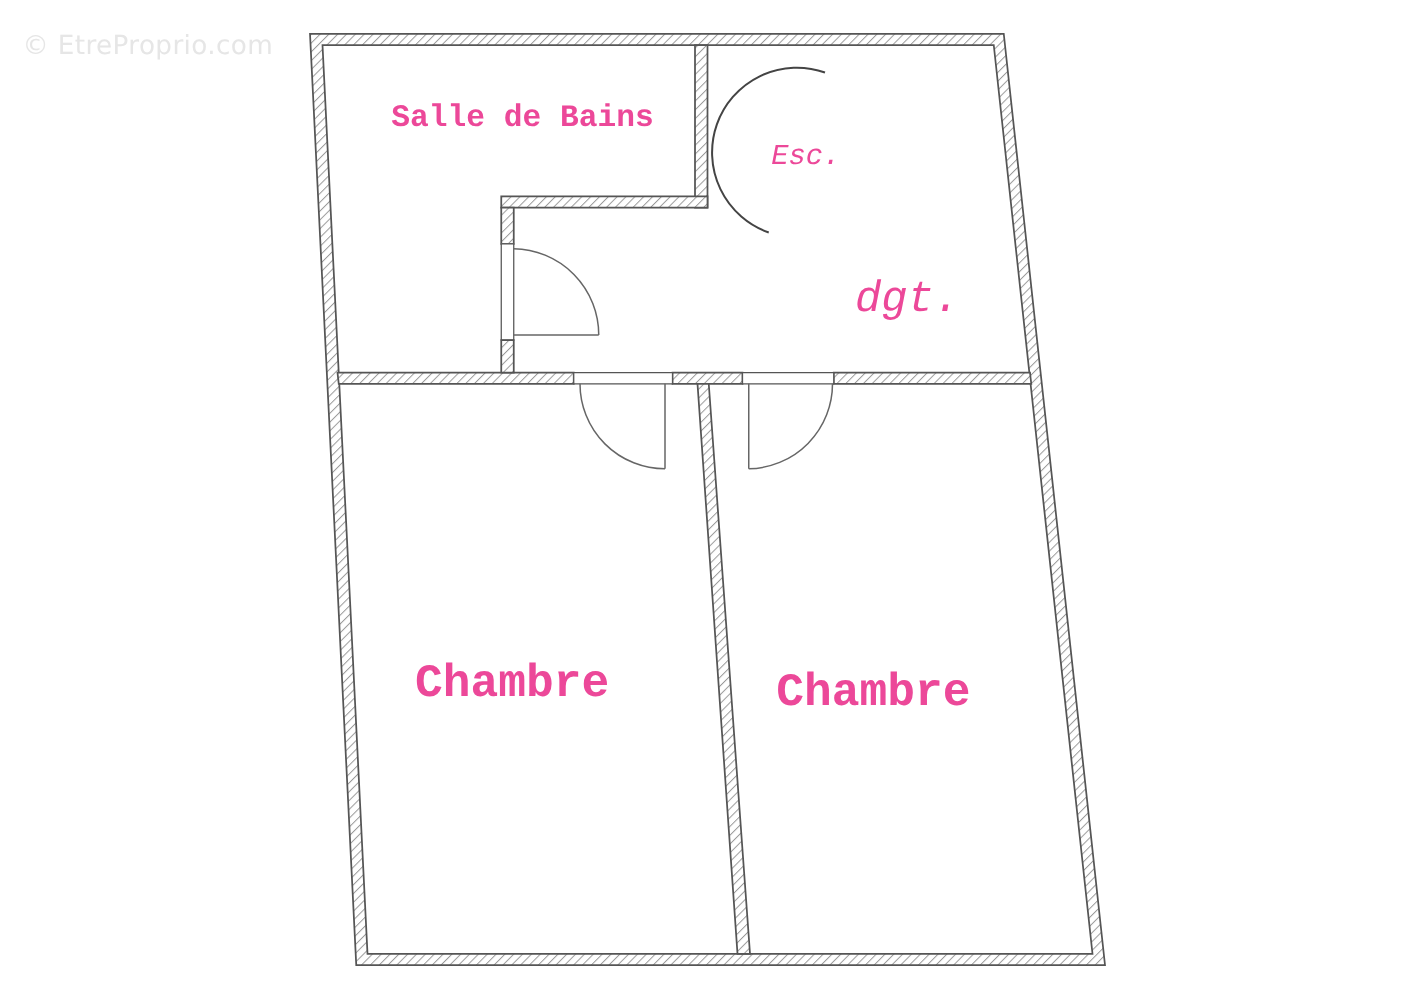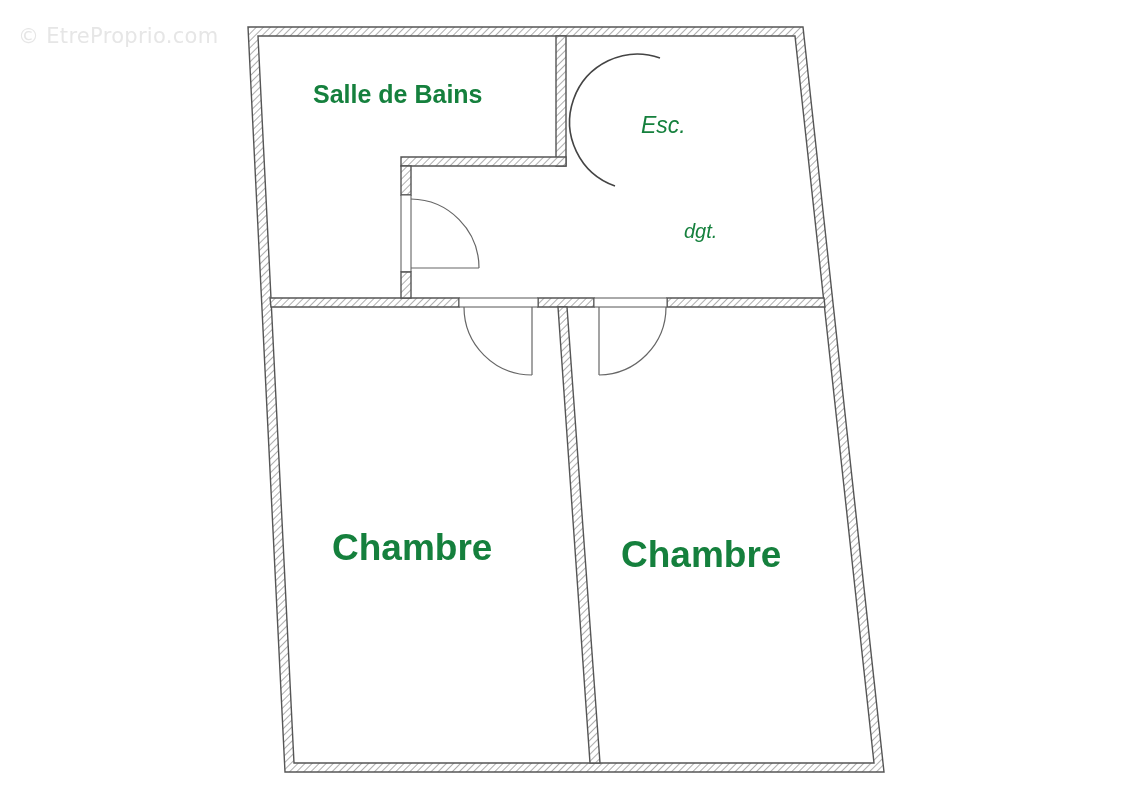--- a/index.html
+++ b/index.html
@@ -1,22 +1,22 @@
 <!DOCTYPE html>
 <html><head>
   <meta charset="utf-8">
   <style>
     html, body { margin: 0; padding: 0; background: #ffffff; }
     body { width: 1131px; height: 800px; position: relative; overflow: hidden; font-family: "DejaVu Sans", sans-serif; }
     #plan { position: absolute; left: 0; top: 0; width: 1131px; height: 800px; }
     .watermark { position: absolute; left: 18px; top: 24px; font-family: "DejaVu Sans", sans-serif; font-size: 21px; color: #e6e6e6; letter-spacing: 0.3px; }
-    .room-label { position: absolute; font-family: Liberation Sans, sans-serif; color: #15803d; white-space: nowrap; text-align: center; }
+    .room-label { position: absolute; font-family: Liberation Mono, monospace; color: #ec4899; white-space: nowrap; text-align: center; }
     .lbl-bath { left: 313px; top: 80px; font-size: 25px; font-weight: bold; }
-    .lbl-esc { left: 641px; top: 112px; font-size: 23px; font-style: italic; }
-    .lbl-dgt { left: 684px; top: 220px; font-size: 20px; font-style: italic; }
+    .lbl-esc { left: 617px; top: 112px; font-size: 23px; font-style: italic; }
+    .lbl-dgt { left: 684px; top: 220px; font-size: 35px; font-style: italic; }
     .lbl-ch1 { left: 332px; top: 527px; font-size: 37px; font-weight: bold; }
     .lbl-ch2 { left: 621px; top: 534px; font-size: 37px; font-weight: bold; }
   </style>
 </head>
 <body>
 
 <div class="watermark">© EtreProprio.com</div>
 
 <svg id="plan" viewBox="0 0 1131 800" xmlns="http://www.w3.org/2000/svg">
   <defs>

